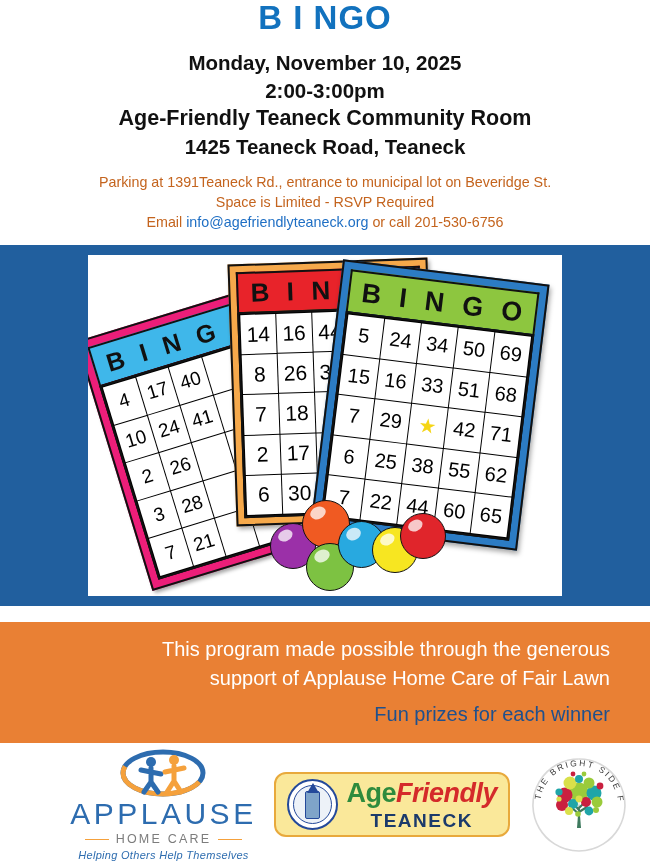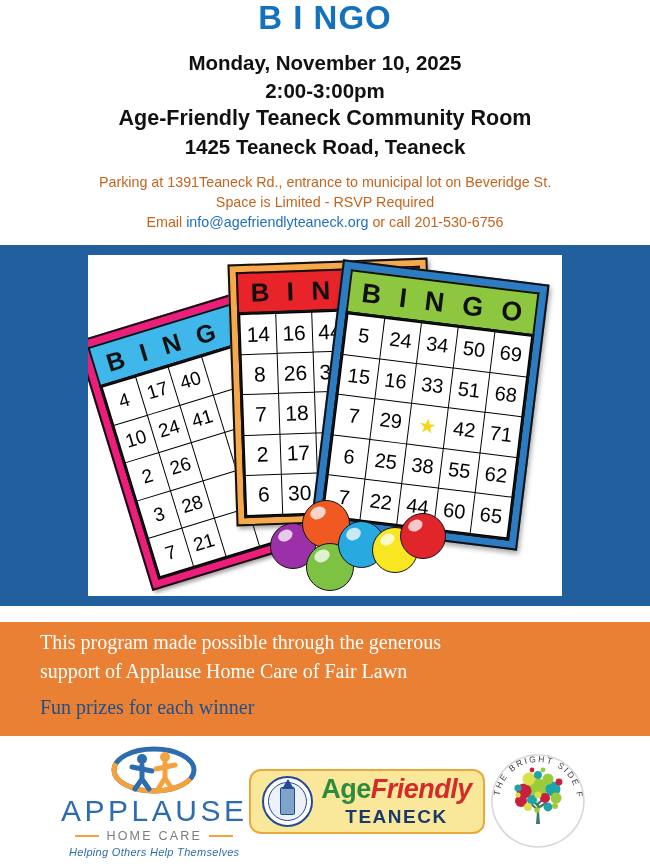--- a/index.html
+++ b/index.html
@@ -85,29 +85,30 @@
 
   
   .chip{position:absolute;border-radius:50%;border:1.5px solid #111;}
   .chip::after{
     content:"";position:absolute;left:16%;top:12%;width:34%;height:26%;
     border-radius:50%;background:rgba(255,255,255,.75);transform:rotate(-25deg);
   }
 
   
   .band-orange{
-    margin-top:16px;background:#E98034;padding:6px 40px 14px;text-align:left;font-family:Liberation Serif, serif;
+    margin-top:16px;background:#E98034;padding:13px 40px 14px;text-align:right;
   }
   .oline{font-size:20px;color:#ffffff;line-height:1.42;}
   .oline.blue{color:#20508C;margin-top:8px;}
 
   
   .logos{
-    flex:1;display:flex;align-items:center;justify-content:center;
+    flex:1;display:flex;align-items:center;justify-content:flex-end;
     padding:0 18px;
+    gap:16px;
   }
   .logo{display:flex;flex-direction:column;align-items:center;}
 
   
   .applause{width:190px;}
   .app-mark{height:50px;display:flex;align-items:center;justify-content:center;}
   .app-name{
     font-size:30px;letter-spacing:3.5px;color:#2D6CAF;line-height:1;margin-top:1px;
   }
   .app-sub{

